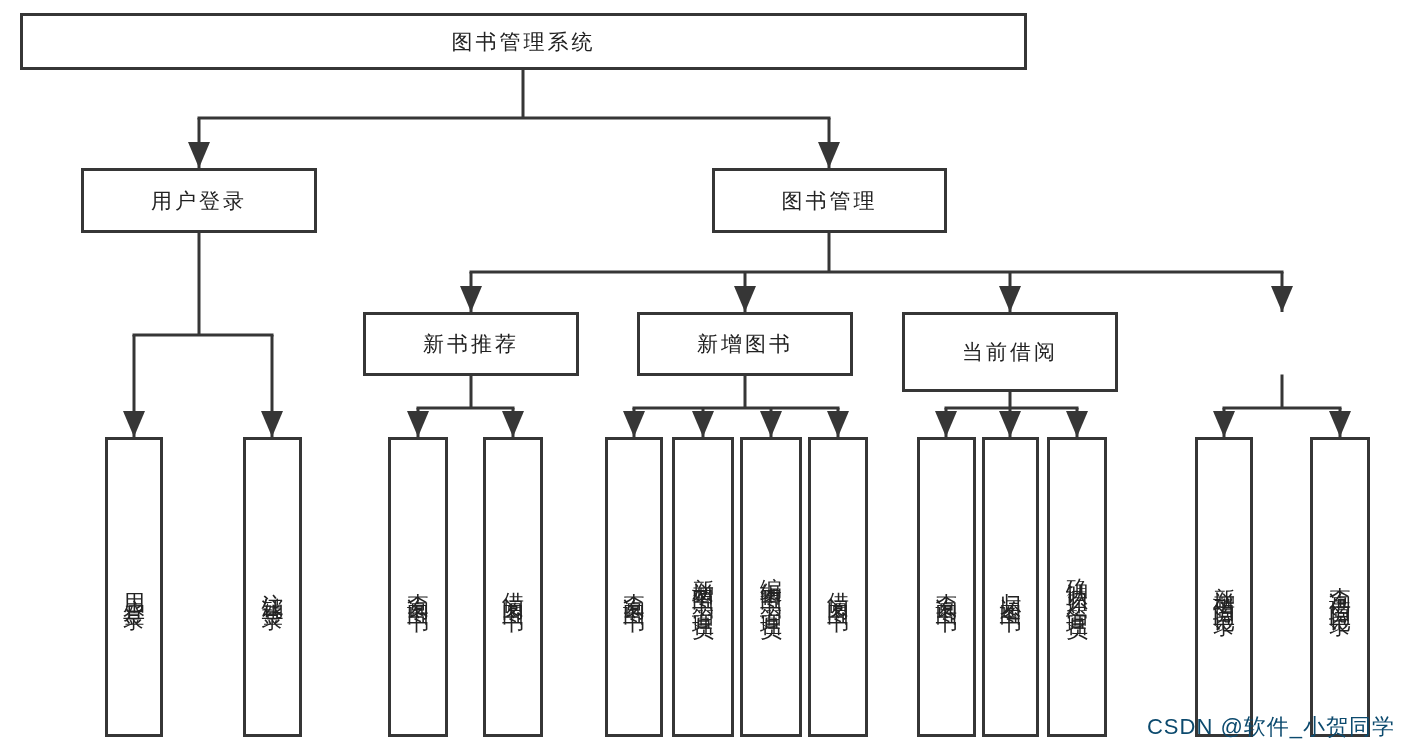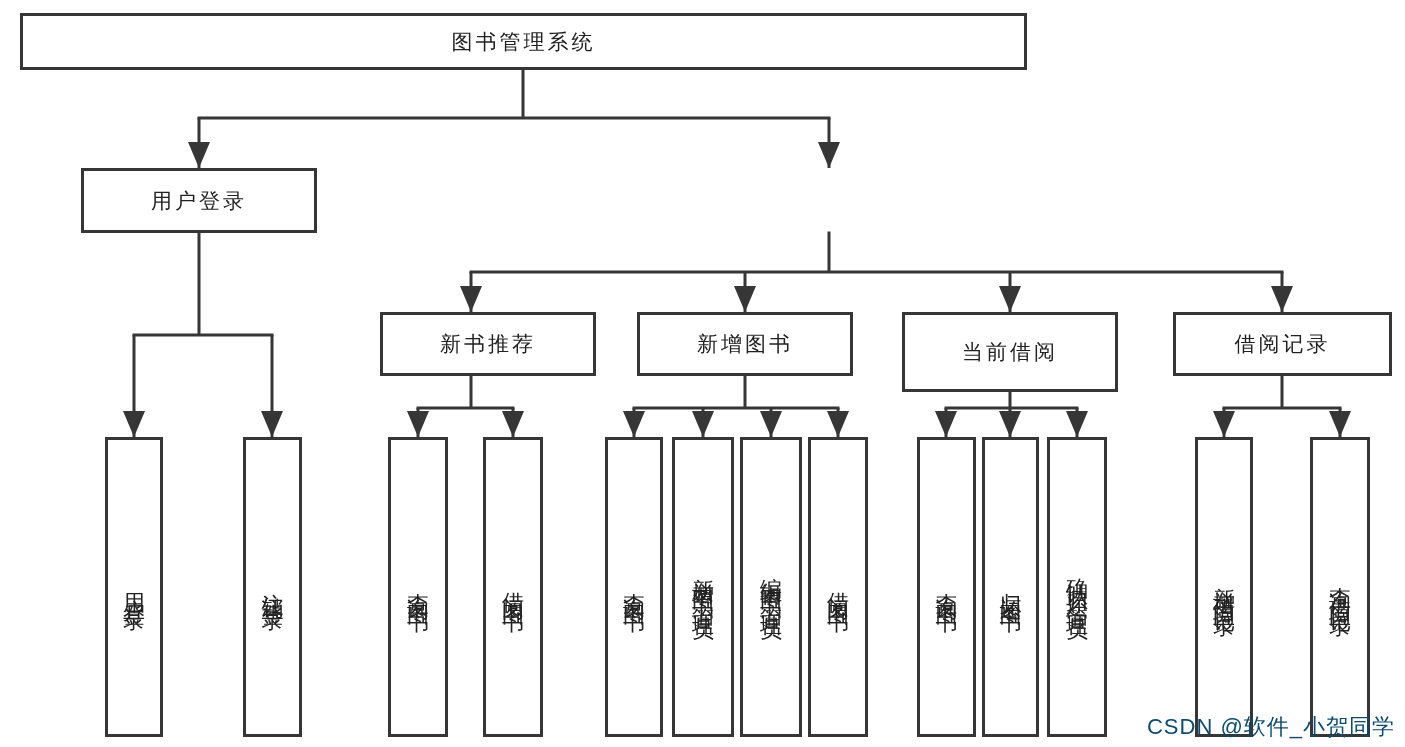--- a/index.html
+++ b/index.html
@@ -92,25 +92,25 @@
       <line x1="1010" y1="408" x2="1010" y2="437" marker-end="url(#arw)"></line>
       <line x1="1077" y1="408" x2="1077" y2="437" marker-end="url(#arw)"></line>
       <line x1="1224" y1="408" x2="1224" y2="437" marker-end="url(#arw)"></line>
       <line x1="1340" y1="408" x2="1340" y2="437" marker-end="url(#arw)"></line>
     </g>
   </svg>
 
   <div class="box h-label" style="left:20px; top:13px; width:1007px; height:57px;">图书管理系统</div>
 
   <div class="box h-label" style="left:81px; top:168px; width:236px; height:65px;">用户登录</div>
+  <div class="box h-label" style="left:712px; top:168px; width:235px; height:65px;">图书管理</div>
 
-  <div class="box h-label" style="left:380px; top:312px; width:216px; height:64px;">新书推荐</div>
+  <div class="box h-label" style="left:363px; top:312px; width:216px; height:64px;">新书推荐</div>
   <div class="box h-label" style="left:637px; top:312px; width:216px; height:64px;">新增图书</div>
   <div class="box h-label" style="left:902px; top:312px; width:216px; height:80px;">当前借阅</div>
-  <div class="box h-label" style="left:1173px; top:312px; width:219px; height:64px;">借阅记录</div>
 
   <div class="box v-label" style="left:105px; top:437px; width:58px; height:300px;">用户登录</div>
   <div class="box v-label" style="left:243px; top:437px; width:59px; height:300px;">注销登录</div>
 
   <div class="box v-label" style="left:388px; top:437px; width:60px; height:300px;">查询图书</div>
   <div class="box v-label" style="left:483px; top:437px; width:60px; height:300px;">借阅图书</div>
 
   <div class="box v-label" style="left:605px; top:437px; width:58px; height:300px;">查询图书</div>
   <div class="box v-label" style="left:672px; top:437px; width:62px; height:300px;">新增图书（管理员）</div>
   <div class="box v-label" style="left:740px; top:437px; width:62px; height:300px;">编辑图书（管理员）</div>

